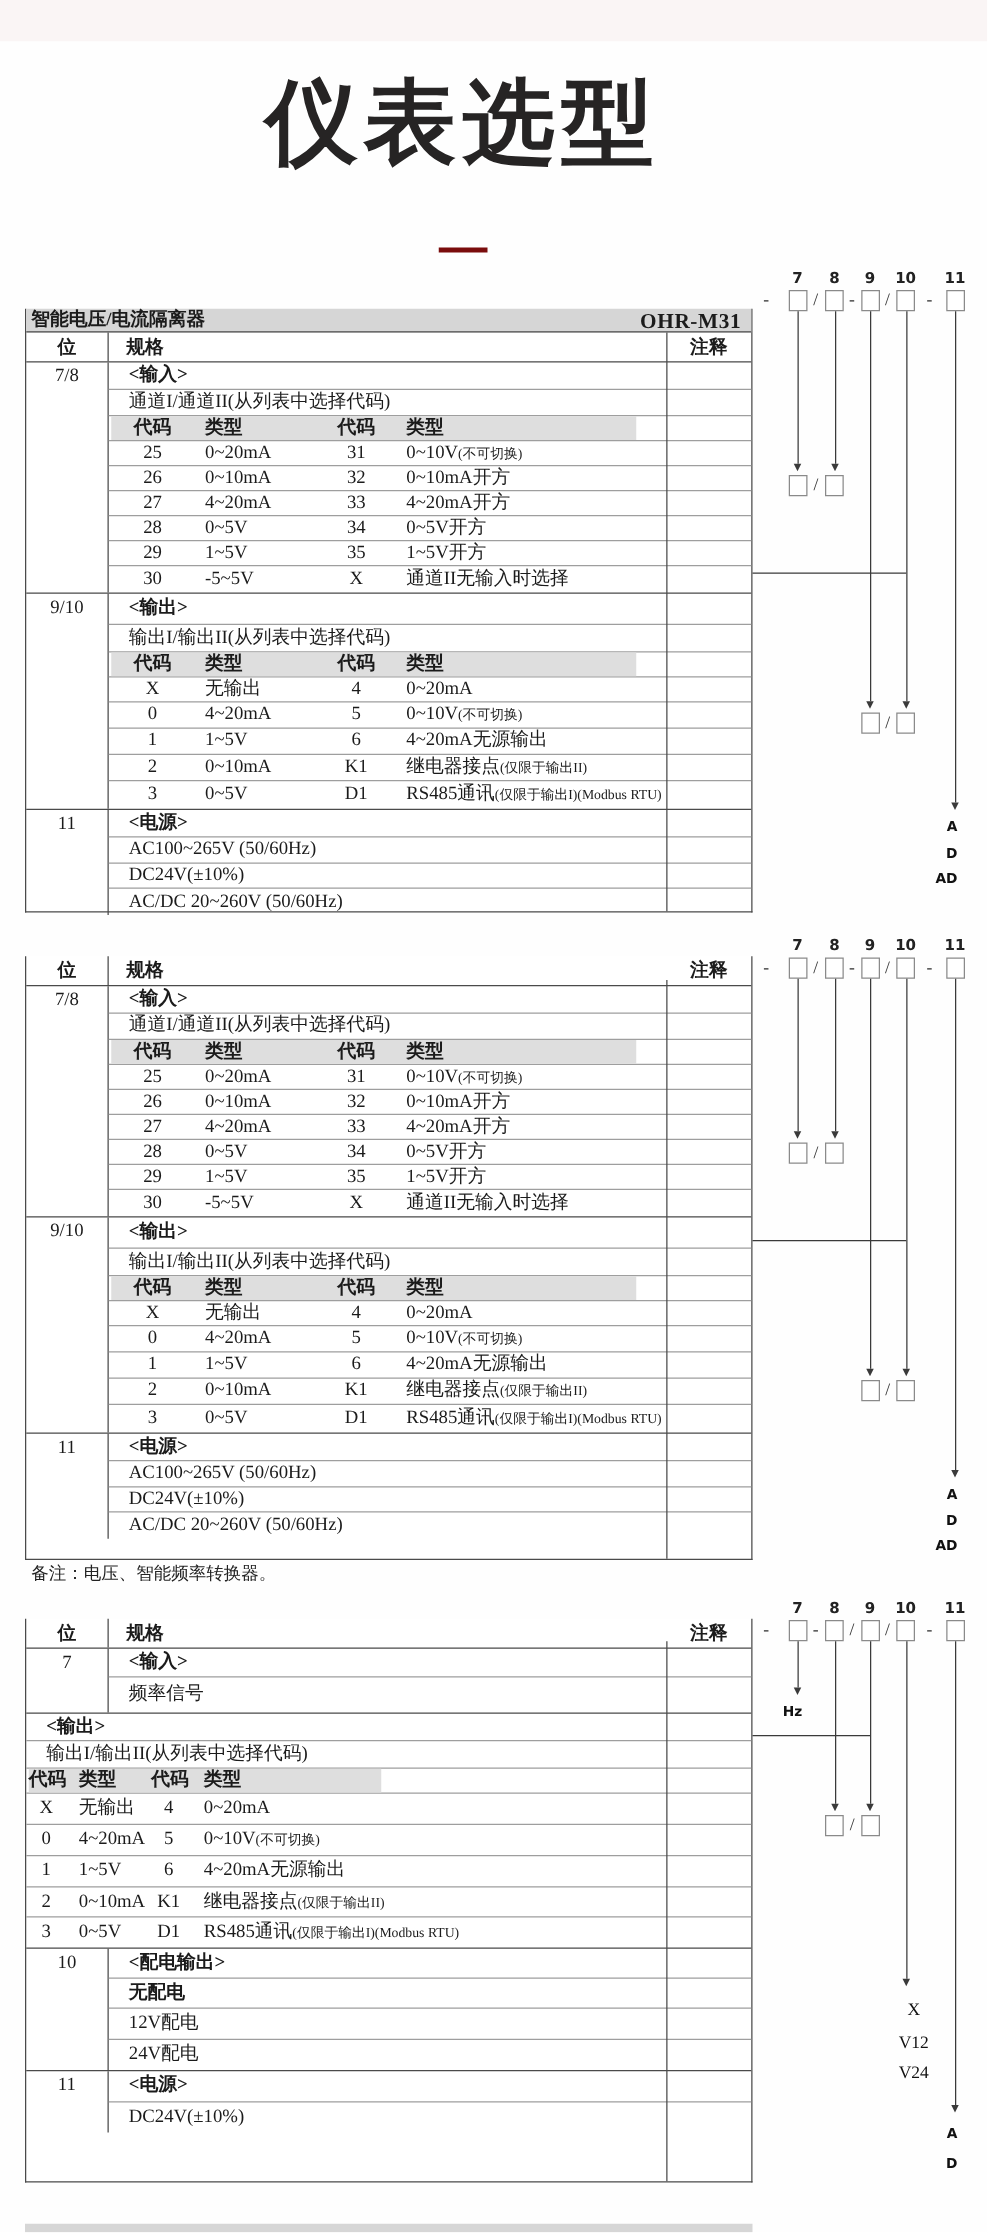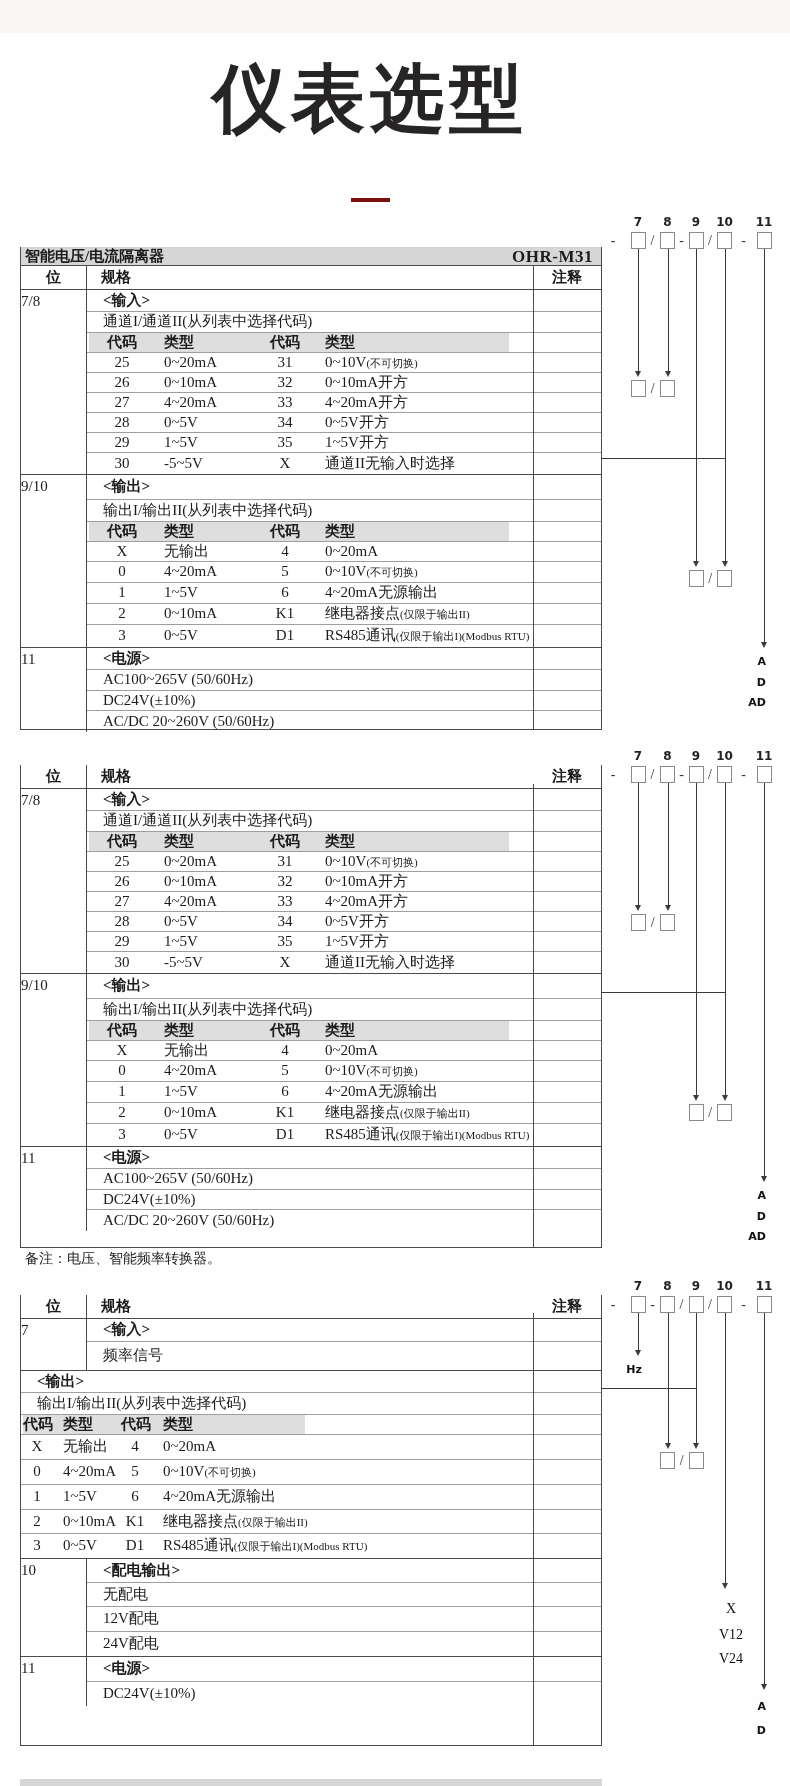--- a/index.html
+++ b/index.html
@@ -21,21 +21,21 @@
   .bar-title{font-weight:bold;font-size:15px;line-height:1;}
   .bar-model{font-weight:bold;font-size:17px;line-height:1;letter-spacing:.5px;}
   .head-row{border-bottom:1px solid #4a4a4a;box-sizing:border-box;display:flex;font-weight:bold;
         font-size:15px;}
   .hp{width:66px;border-right:1px solid #4a4a4a;box-sizing:border-box;display:flex;
         align-items:center;justify-content:center;}
   .hs{flex:1;display:flex;align-items:center;padding-left:14px;}
   .hn{width:68px;display:flex;align-items:center;justify-content:center;}
   .section{display:flex;}
   .section + .section{border-top:1px solid #4a4a4a;}
-  .pos-cell{width:66px;border-right:1px solid #4a4a4a;box-sizing:border-box;
+  .pos-cell{width:66px;border-right:1px solid #4a4a4a;box-sizing:border-box;text-align:center;
         font-size:15px;padding-top:3px;}
   .rows{flex:1;display:flex;flex-direction:column;}
   .row{position:relative;box-sizing:border-box;border-bottom:1px solid #9e9e9e;}
   .row:last-child{border-bottom:none;}
   .cell{position:absolute;top:50%;transform:translateY(-50%);white-space:nowrap;font-size:15px;
         line-height:1.15;}
   .lab{font-weight:bold;}
   .ctr{text-align:center;}
   .band{position:absolute;left:2px;top:0;height:100%;background:#dedede;}
   .small{font-size:11px;}
@@ -386,21 +386,21 @@
             </div>
           </div>
         </div>
         <div class="section">
           <div class="pos-cell">10</div>
           <div class="rows">
             <div class="row" style="height: 24px;">
               <span class="cell lab" style="left: 16px;">&lt;配电输出&gt;</span>
             </div>
             <div class="row" style="height: 24px;">
-              <span class="cell" style="left: 16px;">无配电</span>
+              <span class="cell" style="left: 16px; font-weight: bold;">无配电</span>
             </div>
             <div class="row" style="height: 25px;">
               <span class="cell" style="left: 16px;">12V配电</span>
             </div>
             <div class="row" style="height: 24px; text-decoration: underline;">
               <span class="cell" style="left: 16px;">24V配电</span>
             </div>
           </div>
         </div>
         <div class="section">

